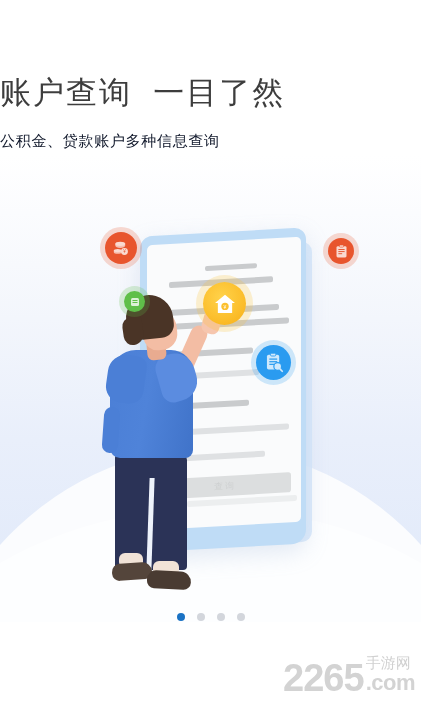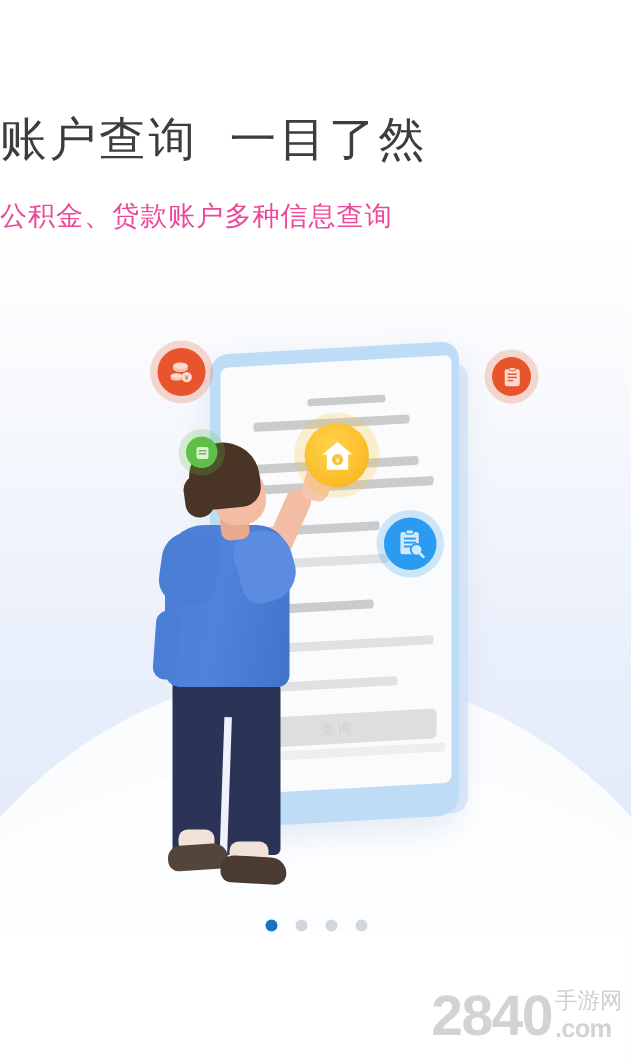--- a/index.html
+++ b/index.html
@@ -65,23 +65,23 @@
   .title {
     font-size: 31px;
     letter-spacing: 2px;
     color: #3d3d3d;
     font-weight: 400;
     line-height: 1.25;
     white-space: pre;
   }
   .subtitle {
     margin-top: 19px;
-    font-size: 18px;
+    font-size: 15px;
     letter-spacing: .7px;
-    color: #ec4899;
+    color: #0f172a;
     font-weight: 400;
   }
 
   
   .stage {
     position: absolute;
     left: 0; top: 190px;
     width: 421px;
     height: 420px;
   }
@@ -284,21 +284,21 @@
   }
   .wm-num {
     font-size: 38px;
     font-weight: 700;
     color: #d3d3d3;
     letter-spacing: -1px;
     line-height: .95;
   }
   .wm-right { display: flex; flex-direction: column; line-height: 1; padding-bottom: 2px;}
   .wm-cn { font-size: 15px; color: #d0d0d0; letter-spacing: 0px; font-weight: 400;}
-  .wm-dom { font-size: 17px; color: #d3d3d3; font-weight: 700; letter-spacing: -.5px; margin-top: 2px;}
+  .wm-dom { font-size: 22px; color: #d3d3d3; font-weight: 700; letter-spacing: -.5px; margin-top: 2px;}
 </style>
 </head>
 <body>
 
 <div id="screen">
 
   <div class="bg-base"></div>
   <div class="bg-white-curve"></div>
   <div class="bg-white-curve2"></div>
   <div class="bg-footer"></div>
@@ -404,20 +404,20 @@
   </div>
 
   <div class="dots">
     <div class="dot active"></div>
     <div class="dot"></div>
     <div class="dot"></div>
     <div class="dot"></div>
   </div>
 
   <div class="watermark">
-    <div class="wm-num">2840</div>
+    <div class="wm-num">2265</div>
     <div class="wm-right">
       <div class="wm-cn">手游网</div>
       <div class="wm-dom">.com</div>
     </div>
   </div>
 
 </div>
 
 </body></html>

